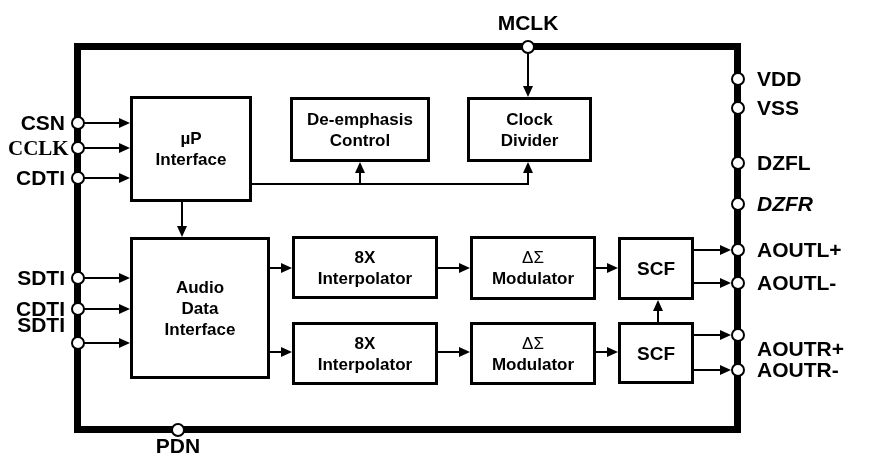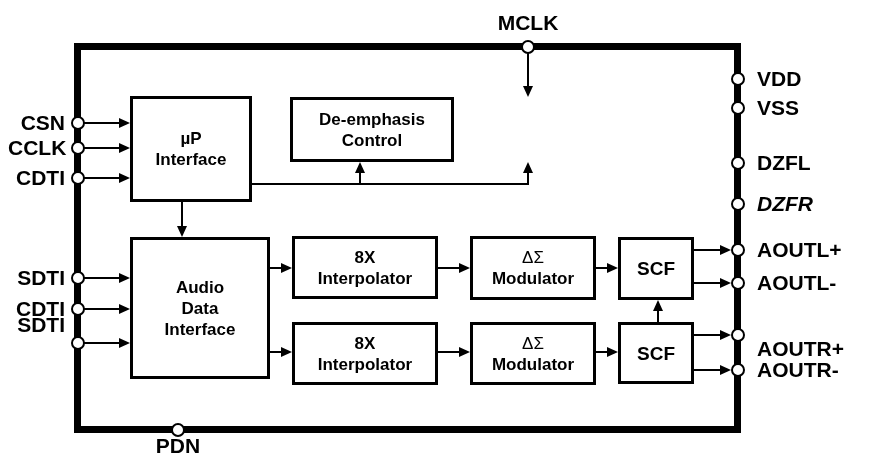--- a/index.html
+++ b/index.html
@@ -81,25 +81,29 @@
 
 <div class="canvas">
 
   <div class="chip-border"></div>
 
   <div class="block" style="left:130px; top:96px; width:122px; height:106px;">
     <span>µP</span>
     <span>Interface</span>
   </div>
 
-  <div class="block" style="left:290px; top:97px; width:164px; height:65px;">
+  <div class="block" style="left:290px; top:97px; width:140px; height:65px;">
     <span>De-emphasis</span>
     <span>Control</span>
   </div>
 
+  <div class="block" style="left:467px; top:97px; width:125px; height:65px;">
+    <span>Clock</span>
+    <span>Divider</span>
+  </div>
 
   <div class="block" style="left:130px; top:237px; width:140px; height:142px;">
     <span>Audio</span>
     <span>Data</span>
     <span>Interface</span>
   </div>
 
   <div class="block" style="left:292px; top:236px; width:146px; height:63px;">
     <span>8X</span>
     <span>Interpolator</span>
@@ -204,21 +208,21 @@
   <div class="pin-circle" style="left:731px; top:72px;"></div>
   <div class="pin-circle" style="left:731px; top:101px;"></div>
   <div class="pin-circle" style="left:731px; top:156px;"></div>
   <div class="pin-circle" style="left:731px; top:197px;"></div>
   <div class="pin-circle" style="left:731px; top:243px;"></div>
   <div class="pin-circle" style="left:731px; top:276px;"></div>
   <div class="pin-circle" style="left:731px; top:328px;"></div>
   <div class="pin-circle" style="left:731px; top:363px;"></div>
 
   <div class="pin-label r-align" style="left:8px; top:114px; width:57px;">CSN</div>
-  <div class="pin-label r-align" style="left:8px; top:139px; width:57px;">CCLK</div>
+  <div class="pin-label r-align" style="left:8px; top:139px; width:57px;font-family:Liberation Serif, serif;">CCLK</div>
   <div class="pin-label r-align" style="left:8px; top:169px; width:57px;">CDTI</div>
   <div class="pin-label r-align" style="left:8px; top:269px; width:57px;">SDTI</div>
   <div class="pin-label r-align" style="left:8px; top:300px; width:57px;">CDTI</div>
   <div class="pin-label r-align" style="left:8px; top:316px; width:57px;">SDTI</div>
 
   <div class="pin-label c-align" style="left:496px; top:14px; width:64px;">MCLK</div>
   <div class="pin-label c-align" style="left:150px; top:437px; width:56px;">PDN</div>
 
   <div class="pin-label" style="left:757px; top:70px;">VDD</div>
   <div class="pin-label" style="left:757px; top:99px;">VSS</div>

